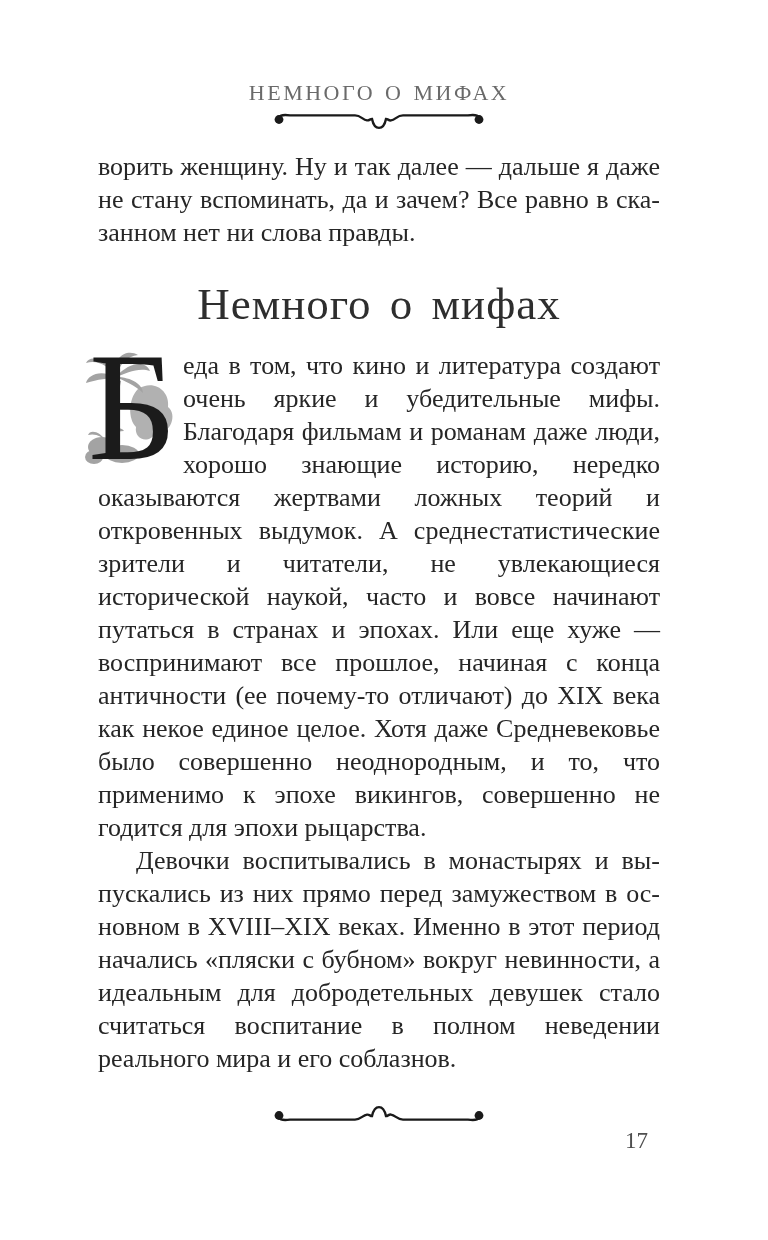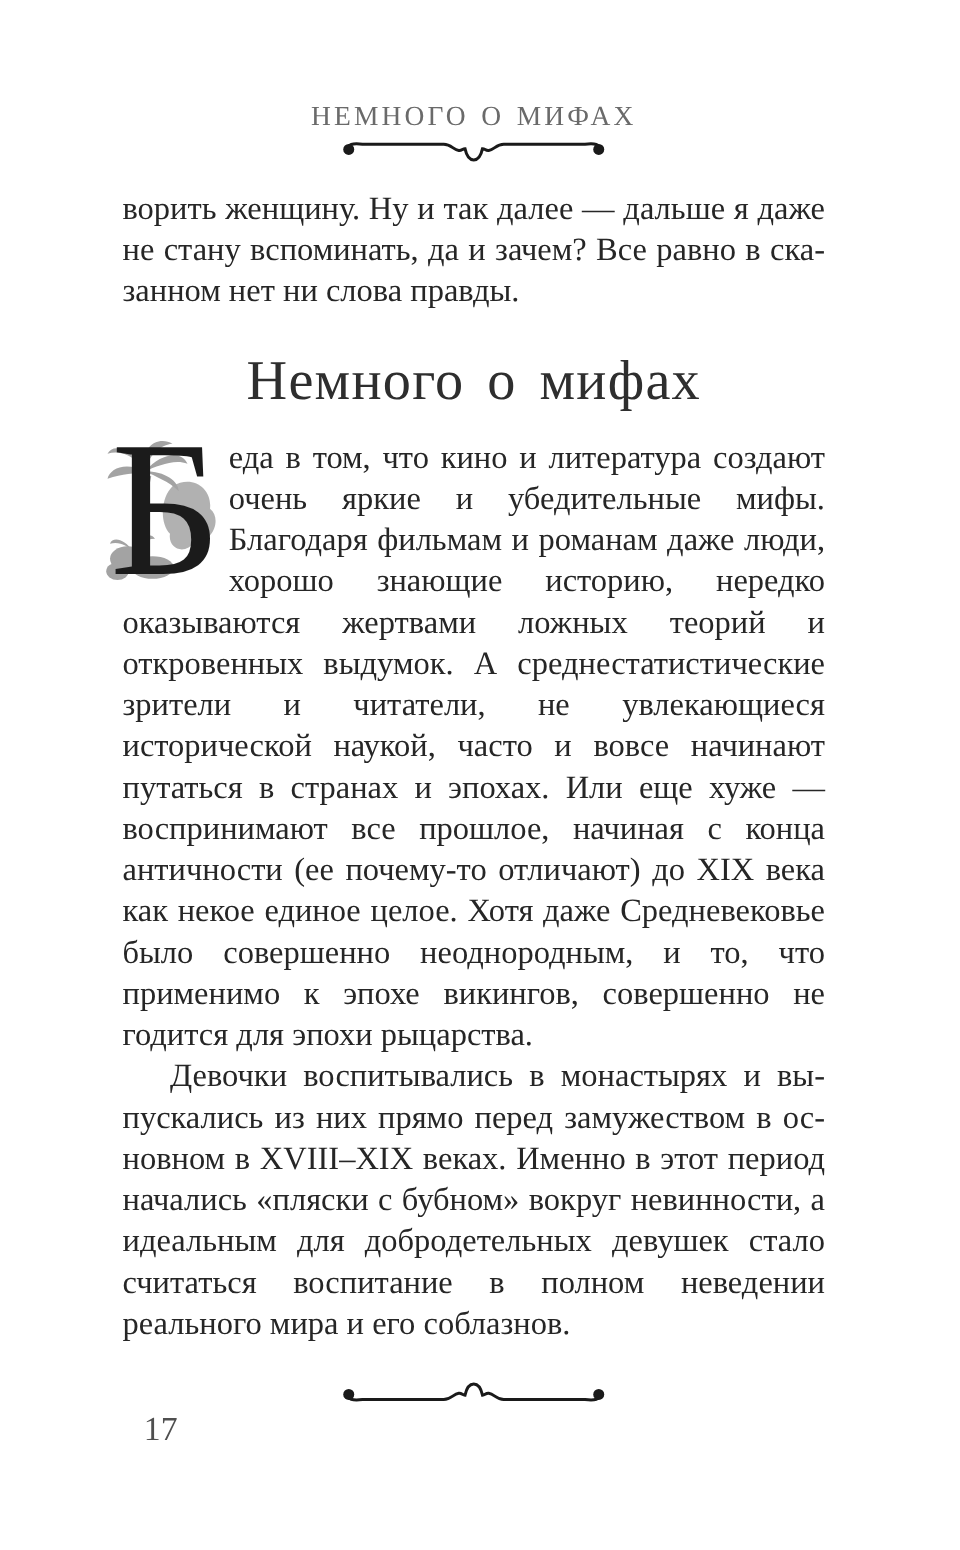--- a/index.html
+++ b/index.html
@@ -71,24 +71,24 @@
     overflow: visible;
     display: block;
   }
   .dropcap-letter-text {
     font-family: "Liberation Serif", serif;
     font-weight: 400;
   }
   .page-number {
     position: absolute;
     top: 1128px;
-    left: 115px;
+    left: 86px;
     width: 562px;
-    text-align: left;
-    font-size: 27px;
+    text-align: right;
+    font-size: 23px;
     color: #4f4f4f;
   }
 </style>
 </head>
 <body>
 
 <div class="page">
 
   <div class="running-head">НЕМНОГО О МИФАХ</div>
 

